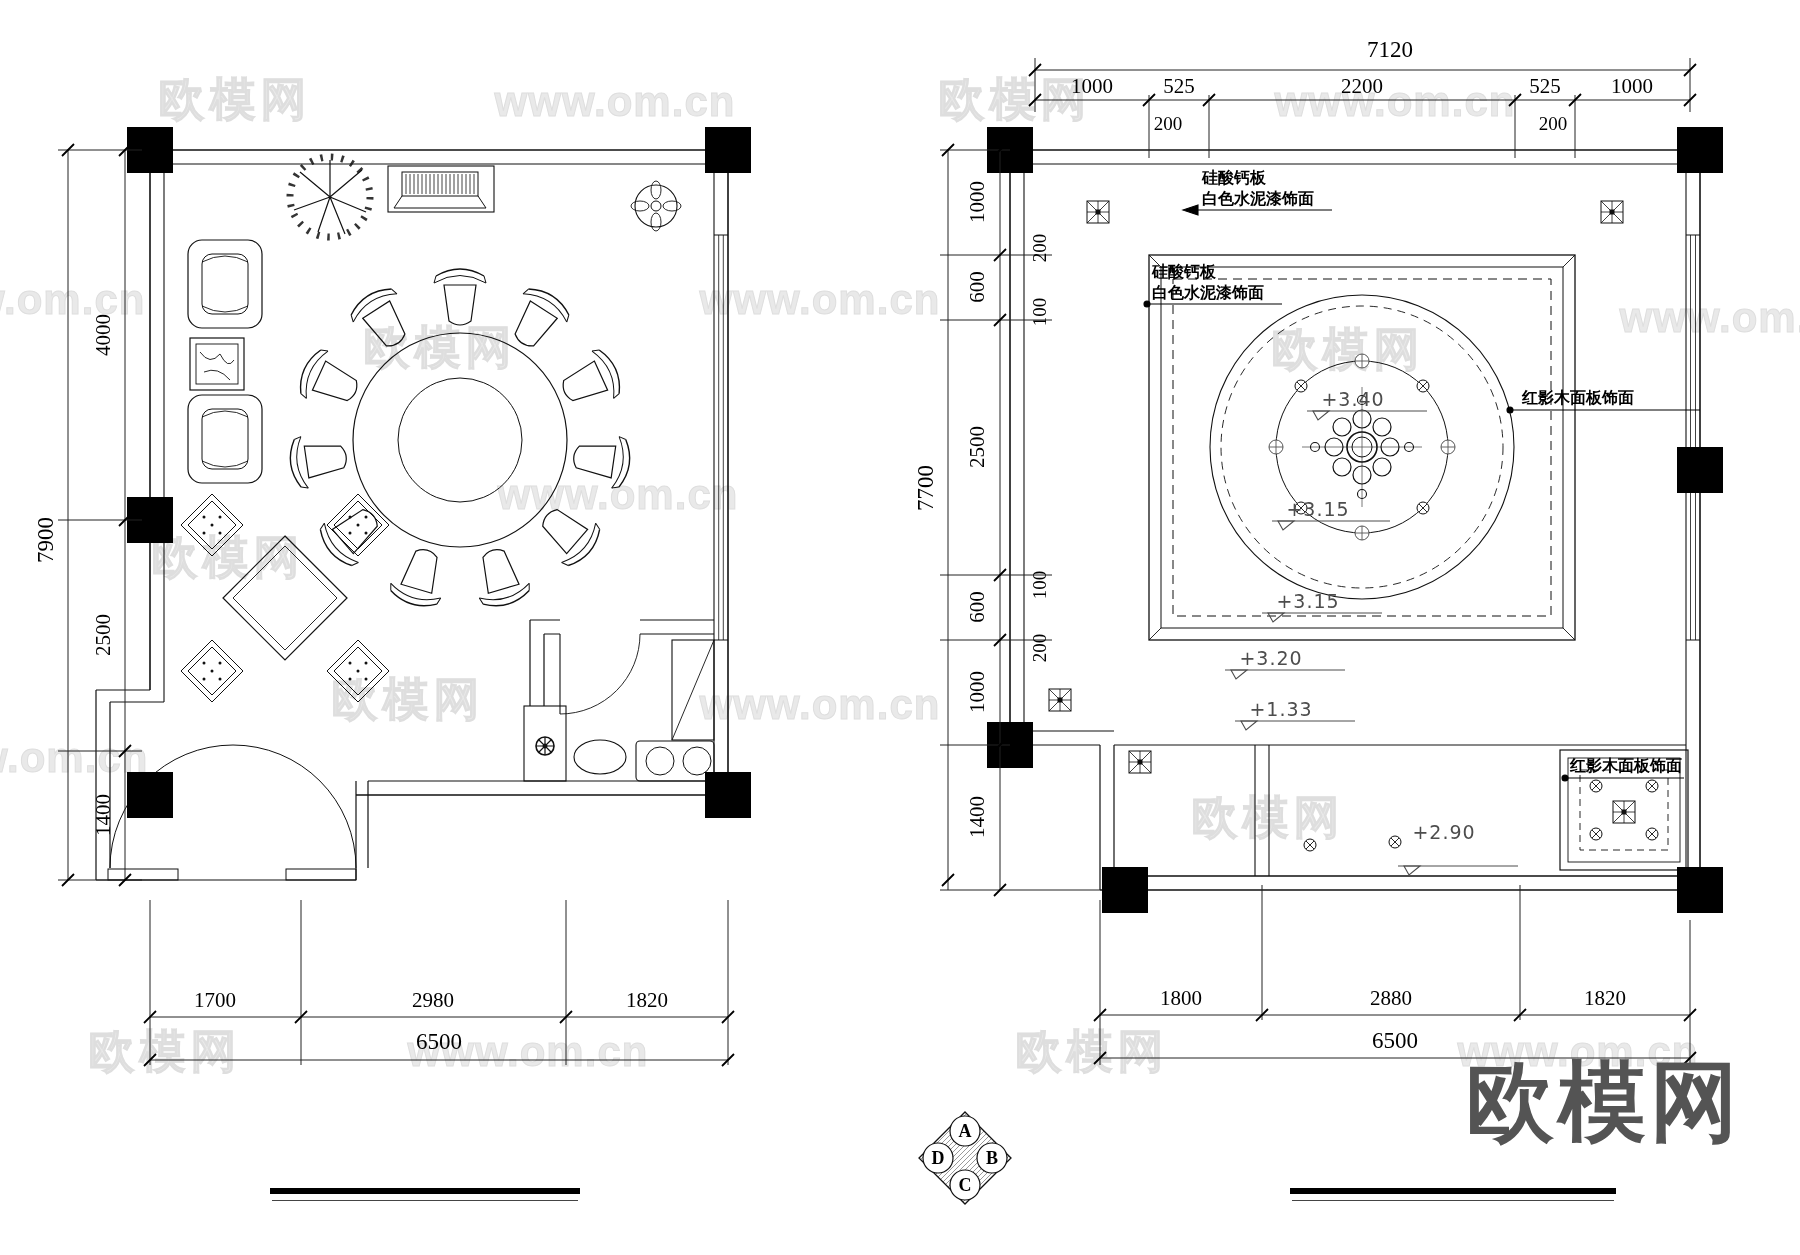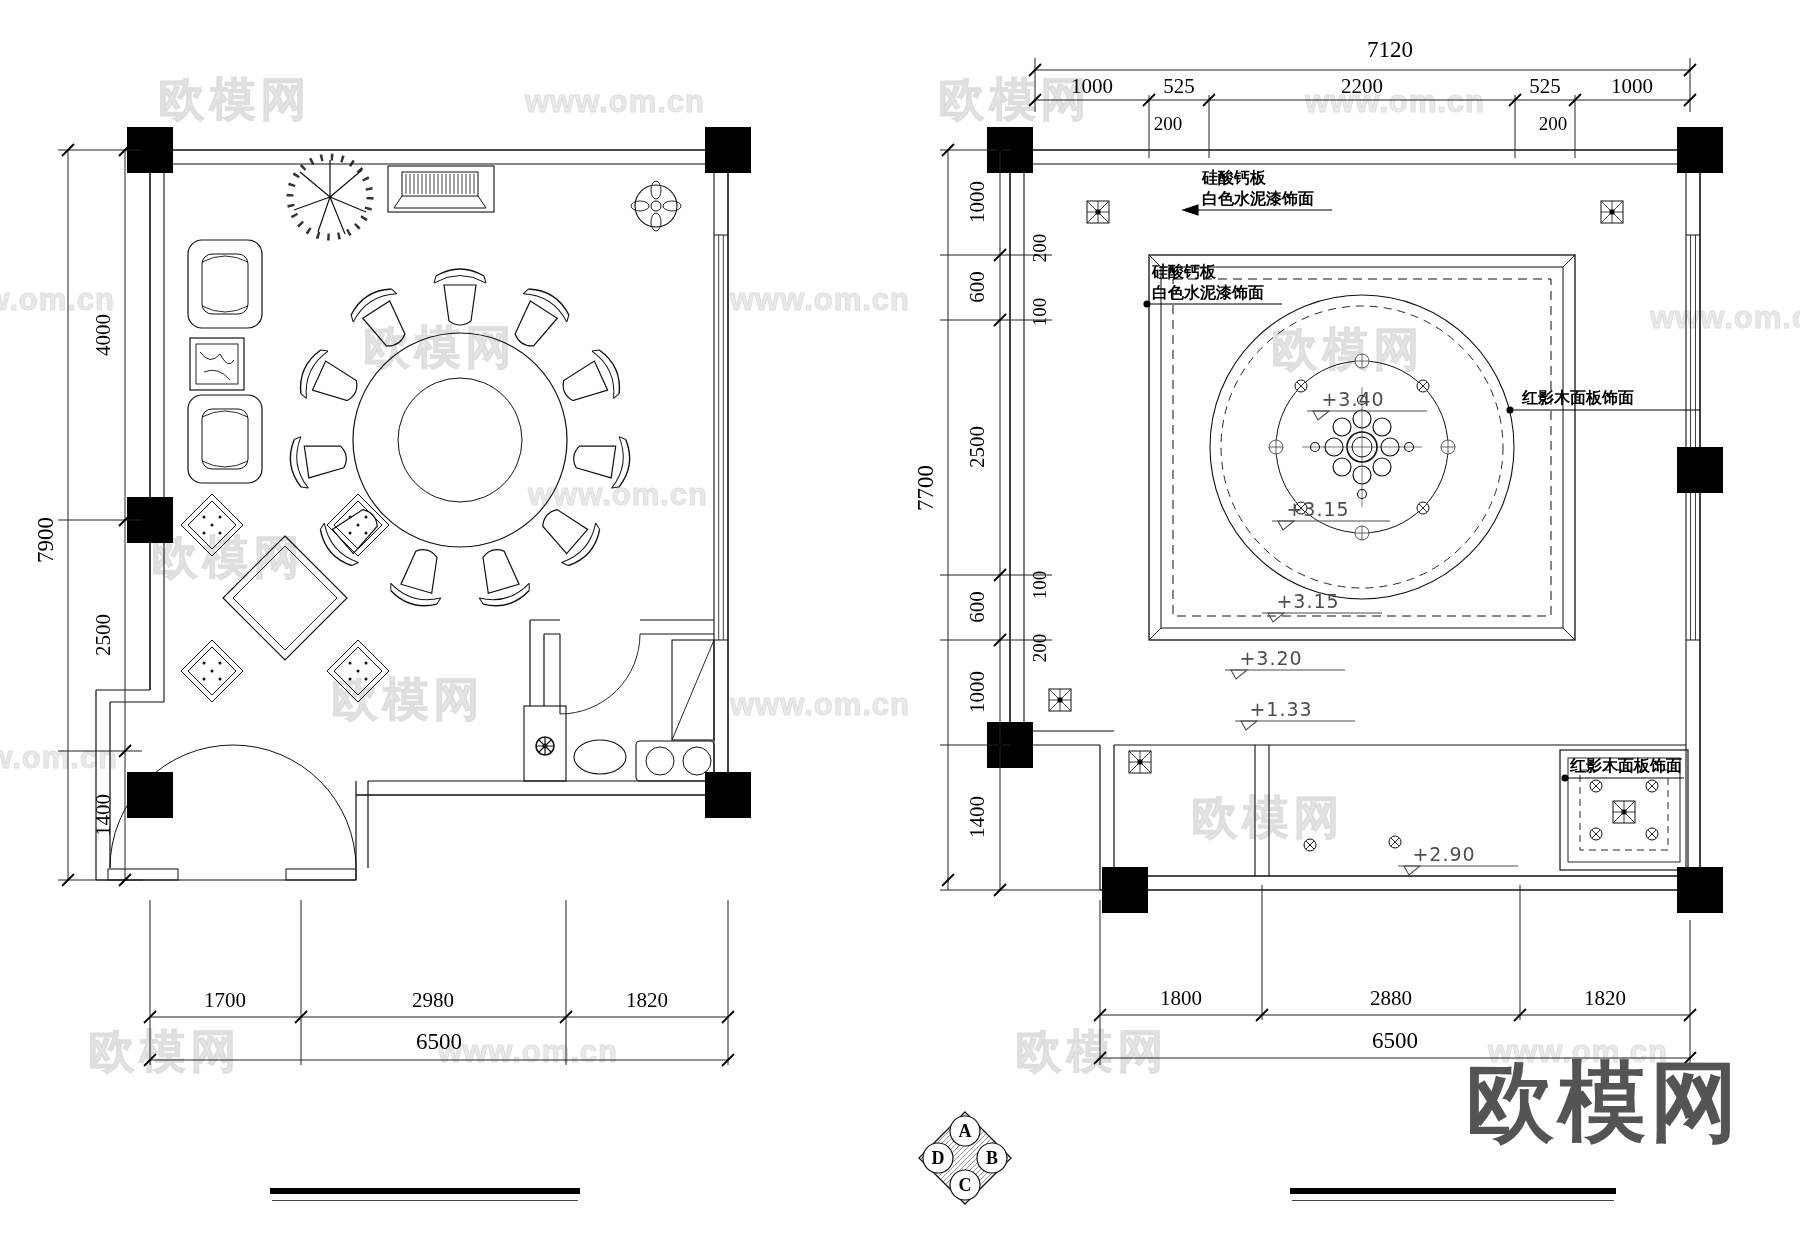--- a/index.html
+++ b/index.html
@@ -3,21 +3,21 @@
 <meta charset="utf-8">
 <style>
   html,body{margin:0;padding:0;background:#fff;}
   #stage{position:relative;width:1800px;height:1255px;background:#ffffff;overflow:hidden;
          font-family:"Liberation Serif",serif;}
   svg{position:absolute;left:0;top:0;}
   .wm{position:absolute;transform:translate(-50%,-50%);font-weight:bold;
       color:#e9e9e9;-webkit-text-stroke:1px #dedede;font-family:"Liberation Sans",sans-serif;
       white-space:nowrap;z-index:1;}
   .wm.cn{font-size:46px;letter-spacing:5px;}
-  .wm.url{font-size:31px;letter-spacing:1px;}
+  .wm.url{font-size:42px;letter-spacing:1px;}
   .lbl{position:absolute;transform:translate(-50%,-50%);font-size:21px;color:#000;
        white-space:nowrap;z-index:5;font-family:"Liberation Serif",serif;}
   .big{font-size:23px;}
   .rot{transform:translate(-50%,-50%) rotate(-90deg);}
   .sub{font-size:19px;}
   .lvl{position:absolute;transform:translate(-50%,-50%);font-size:19px;color:#4d4d4d;
        letter-spacing:1px;z-index:5;font-family:"DejaVu Sans",sans-serif;white-space:nowrap;}
   .note{position:absolute;font-size:16px;font-weight:bold;color:#000;z-index:5;
         font-family:"Liberation Sans",sans-serif;white-space:nowrap;}
   .title{position:absolute;transform:translate(-50%,-50%);font-size:28px;color:#000;
@@ -372,21 +372,21 @@
       <circle cx="992" cy="1158" r="15" fill="#fff" stroke="#111" stroke-width="1.2"></circle>
       <circle cx="965" cy="1185" r="15" fill="#fff" stroke="#111" stroke-width="1.2"></circle>
       <circle cx="938" cy="1158" r="15" fill="#fff" stroke="#111" stroke-width="1.2"></circle>
     </g>
   </svg>
 
   <span class="lbl big rot" style="left:46px;top:540px">7900</span>
   <span class="lbl rot" style="left:103px;top:335px">4000</span>
   <span class="lbl rot" style="left:103px;top:635px">2500</span>
   <span class="lbl rot" style="left:103px;top:815px">1400</span>
-  <span class="lbl" style="left:225px;top:1000px">1700</span>
+  <span class="lbl" style="left:215px;top:1000px">1700</span>
   <span class="lbl" style="left:433px;top:1000px">2980</span>
   <span class="lbl" style="left:647px;top:1000px">1820</span>
   <span class="lbl big" style="left:439px;top:1042px">6500</span>
 
   <span class="lbl big" style="left:1390px;top:50px">7120</span>
   <span class="lbl" style="left:1092px;top:86px">1000</span>
   <span class="lbl" style="left:1179px;top:86px">525</span>
   <span class="lbl" style="left:1362px;top:86px">2200</span>
   <span class="lbl" style="left:1545px;top:86px">525</span>
   <span class="lbl" style="left:1632px;top:86px">1000</span>
@@ -408,21 +408,21 @@
   <span class="lbl" style="left:1181px;top:998px">1800</span>
   <span class="lbl" style="left:1391px;top:998px">2880</span>
   <span class="lbl" style="left:1605px;top:998px">1820</span>
   <span class="lbl big" style="left:1395px;top:1041px">6500</span>
 
   <span class="lvl" style="left:1353px;top:399px">+3.40</span>
   <span class="lvl" style="left:1318px;top:509px">+3.15</span>
   <span class="lvl" style="left:1308px;top:601px">+3.15</span>
   <span class="lvl" style="left:1271px;top:658px">+3.20</span>
   <span class="lvl" style="left:1281px;top:709px">+1.33</span>
-  <span class="lvl" style="left:1444px;top:854px">+2.90</span>
+  <span class="lvl" style="left:1444px;top:832px">+2.90</span>
 
   <span class="note" style="left:1202px;top:168px">硅酸钙板</span>
   <span class="note" style="left:1202px;top:189px">白色水泥漆饰面</span>
   <span class="note" style="left:1152px;top:262px">硅酸钙板</span>
   <span class="note" style="left:1152px;top:283px">白色水泥漆饰面</span>
   <span class="note" style="left:1522px;top:388px">红影木面板饰面</span>
   <span class="note" style="left:1570px;top:756px">红影木面板饰面</span>
 
   <div class="bar" style="left:270px;top:1188px;width:310px;height:6px"></div>
   <div class="thin" style="left:272px;top:1200px;width:306px"></div>

